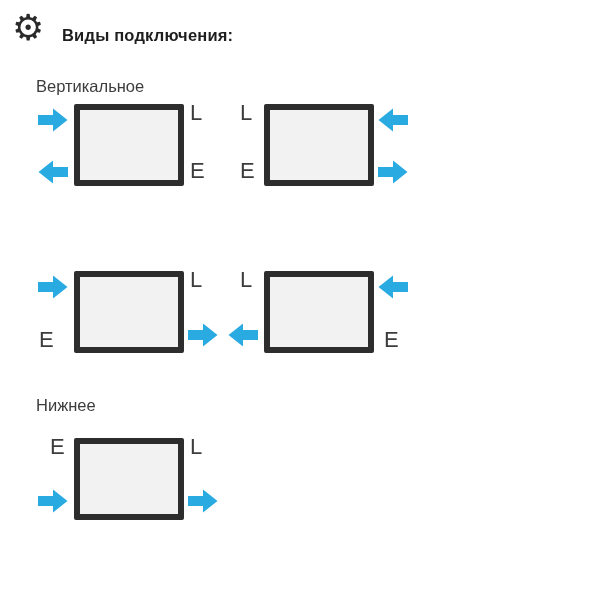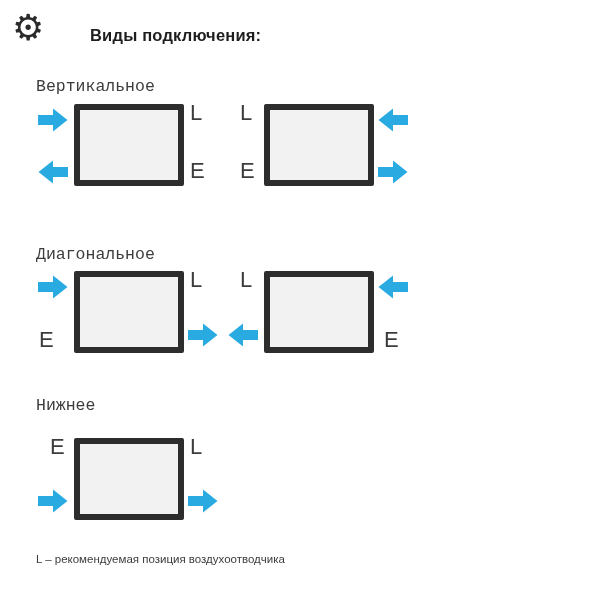--- a/index.html
+++ b/index.html
@@ -14,24 +14,23 @@
     position:relative;width:600px;height:600px;background:#ffffff;overflow:hidden;
     font-family:"Liberation Sans",sans-serif;color:var(--text);
   }
   .gear{
     position:absolute;left:12px;top:10px;font-family:"DejaVu Sans",sans-serif;
     font-size:36px;line-height:1;color:#2b2b2b;
   }
   .title{
     position:absolute;left:62px;top:26px;font-size:16.5px;font-weight:700;color:#1e1e1e;
     letter-spacing:.2px;
-    margin-left:28px;
   }
   .sec-label{
-    position:absolute;left:36px;font-size:16.5px;font-weight:400;color:var(--text);font-family:Liberation Mono, monospace;
+    position:absolute;left:36px;font-size:16.5px;font-weight:400;color:var(--text);
   }
   .rad{
     position:absolute;width:110px;height:82px;border:6px solid var(--ink);
     background:var(--fill);border-radius:2px;
   }
   .port{
     position:absolute;font-size:22px;line-height:1;color:var(--text);font-weight:400;
   }
   .arrow{position:absolute;width:30px;height:24px;display:block}
   .arrow path{fill:var(--arrow)}
@@ -63,21 +62,20 @@
   <div class="rad" style="left:264px;top:104px"></div>
   <span class="port" style="left:240px;top:102px">L</span>
   <span class="port" style="left:240px;top:160px">E</span>
   <svg class="arrow flip" style="left:378px;top:108px" viewBox="0 0 30 24">
       <path d="M0 7 L15 7 L15 0.5 L29.5 12 L15 23.5 L15 17 L0 17 Z"></path>
     </svg>
   <svg class="arrow" style="left:378px;top:160px" viewBox="0 0 30 24">
       <path d="M0 7 L15 7 L15 0.5 L29.5 12 L15 23.5 L15 17 L0 17 Z"></path>
     </svg>
 
-  <div class="sec-label" style="top:245px">Диагональное</div>
 
   <div class="rad" style="left:74px;top:271px"></div>
   <svg class="arrow" style="left:38px;top:275px" viewBox="0 0 30 24">
       <path d="M0 7 L15 7 L15 0.5 L29.5 12 L15 23.5 L15 17 L0 17 Z"></path>
     </svg>
   <span class="port" style="left:190px;top:269px">L</span>
   <span class="port" style="left:39px;top:329px">E</span>
   <svg class="arrow" style="left:188px;top:323px" viewBox="0 0 30 24">
       <path d="M0 7 L15 7 L15 0.5 L29.5 12 L15 23.5 L15 17 L0 17 Z"></path>
     </svg>
@@ -98,16 +96,15 @@
   <span class="port" style="left:50px;top:436px">E</span>
   <span class="port" style="left:190px;top:436px">L</span>
   <svg class="arrow" style="left:38px;top:489px" viewBox="0 0 30 24">
       <path d="M0 7 L15 7 L15 0.5 L29.5 12 L15 23.5 L15 17 L0 17 Z"></path>
     </svg>
   <svg class="arrow" style="left:188px;top:489px" viewBox="0 0 30 24">
       <path d="M0 7 L15 7 L15 0.5 L29.5 12 L15 23.5 L15 17 L0 17 Z"></path>
     </svg>
 
   <div class="legend">
-    <div>L – рекомендуемая позиция воздухоотводчика</div>
   </div>
 
 </div>
 
 </body></html>

